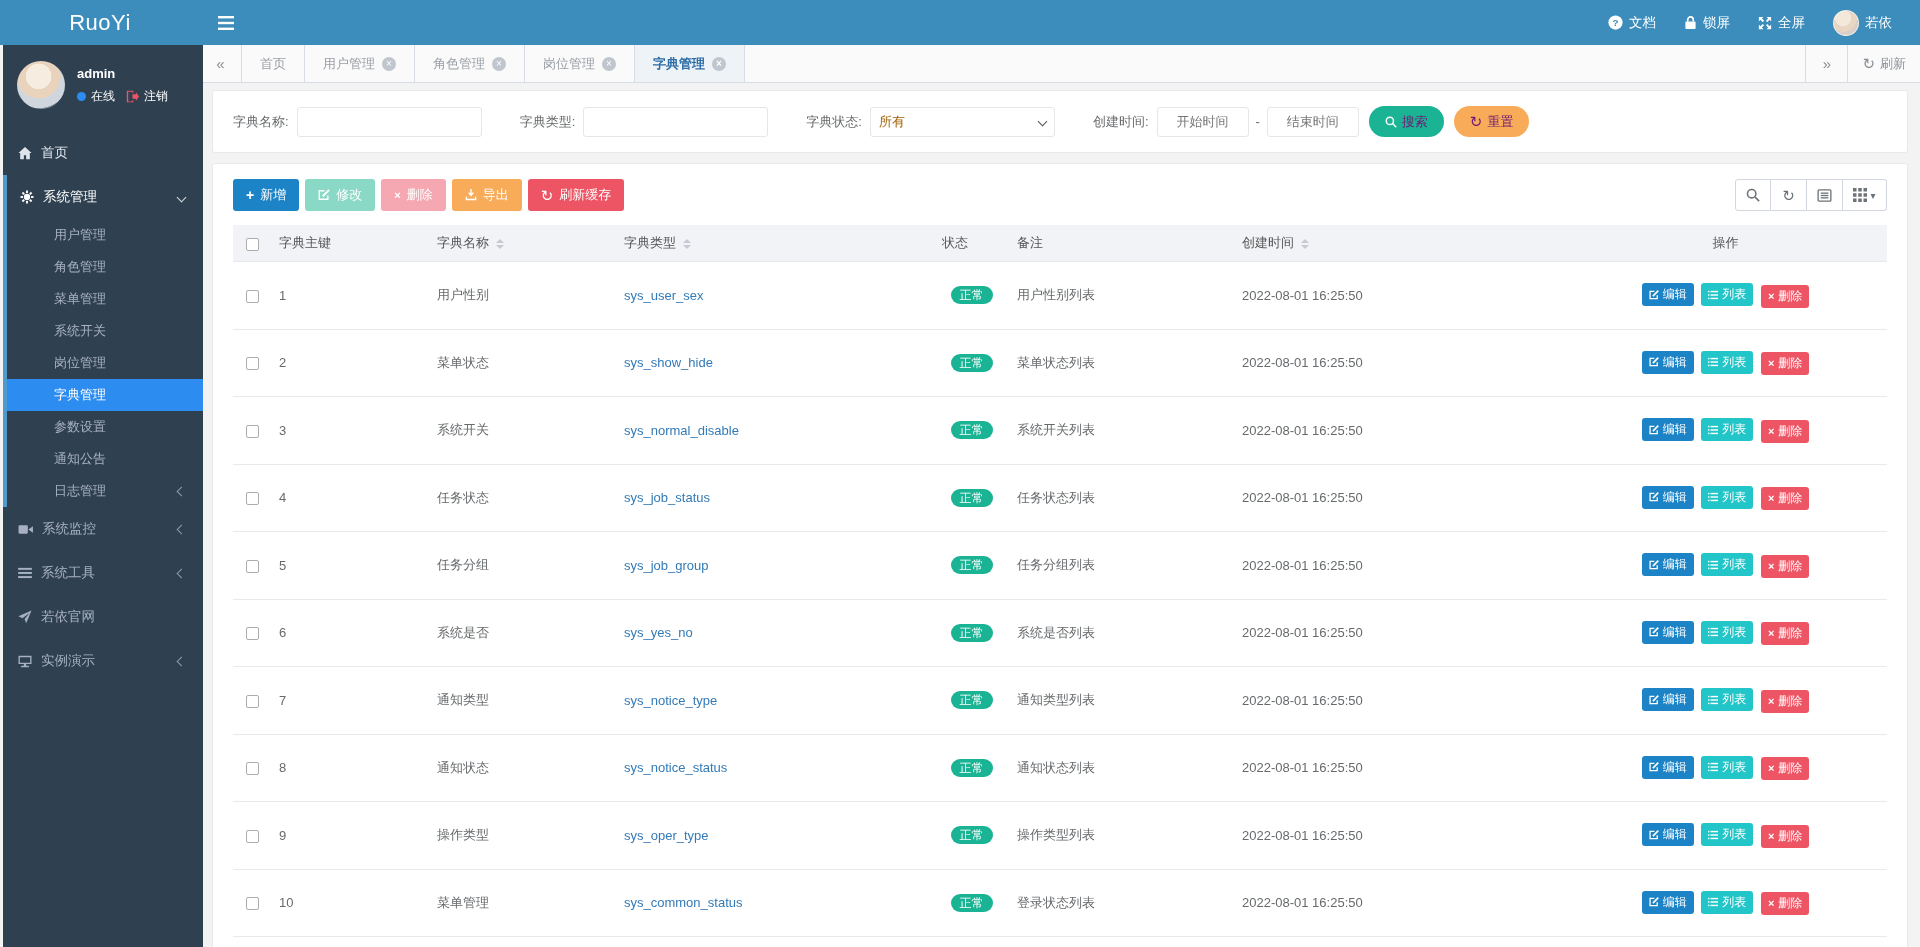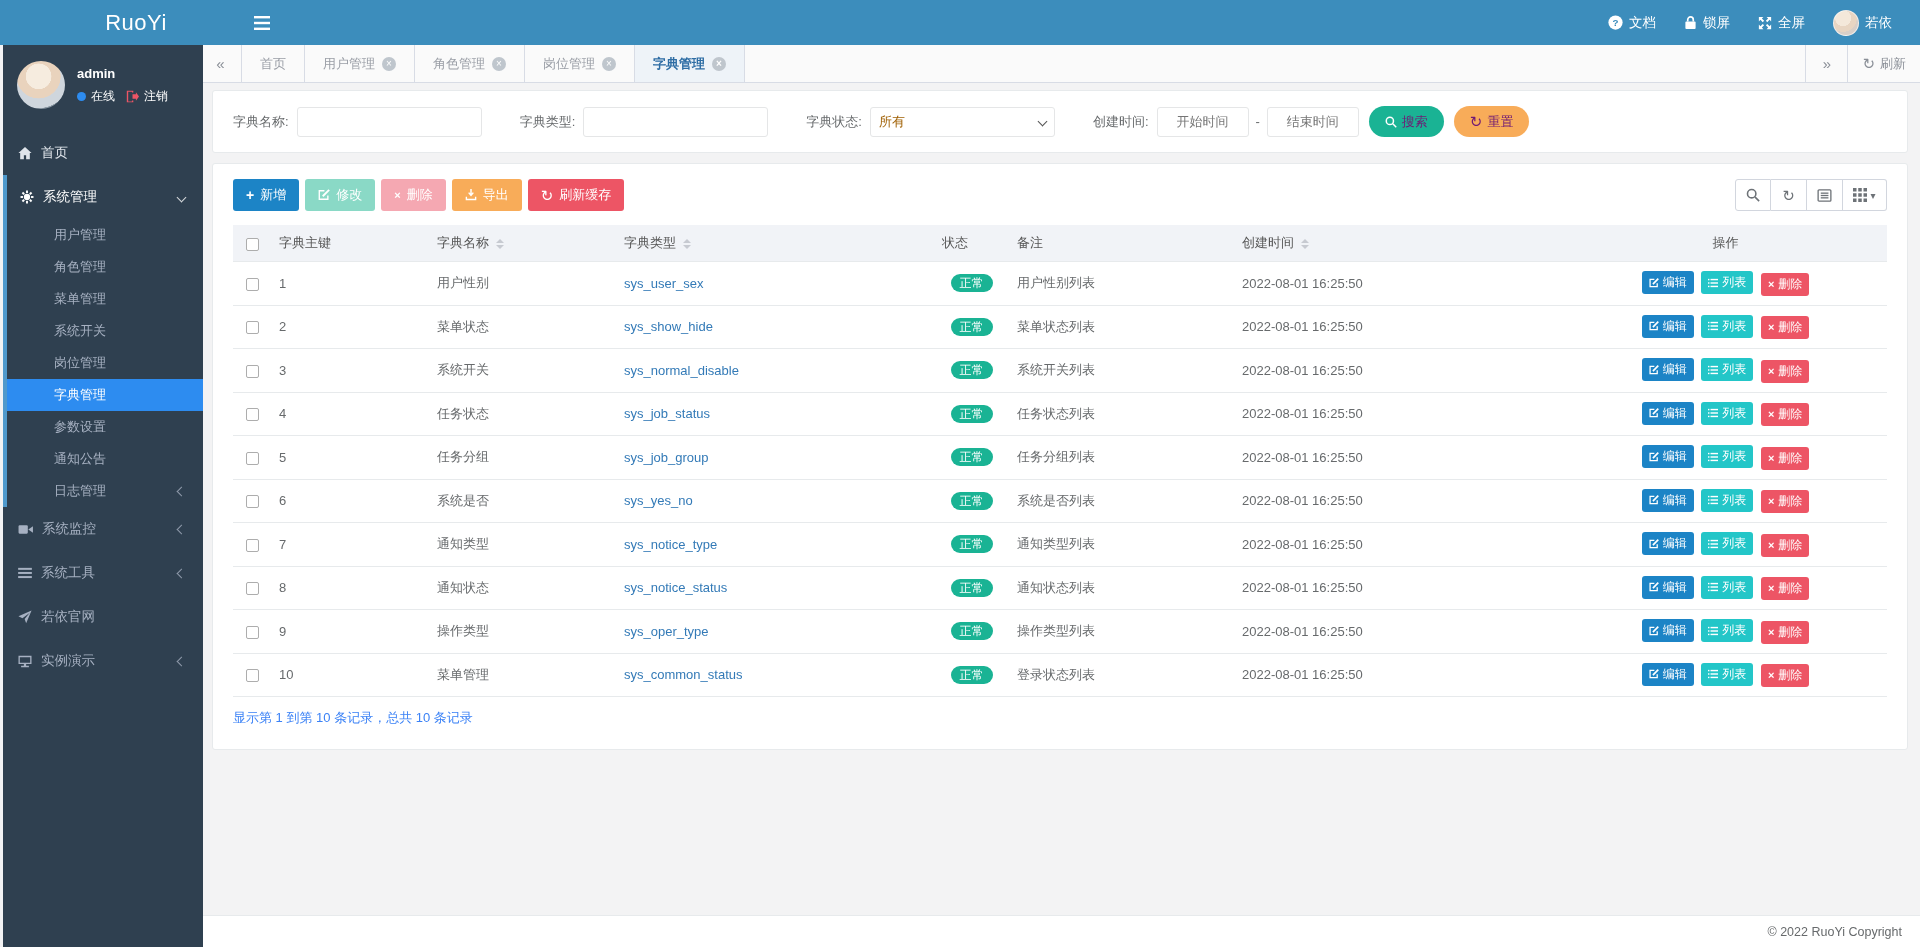--- a/index.html
+++ b/index.html
@@ -1,19 +1,19 @@
 <!DOCTYPE html>
 <html><head>
 <meta charset="utf-8">
 <style>
   * { margin:0; padding:0; box-sizing:border-box; }
   html,body { width:1920px; height:947px; overflow:hidden; font-family:"Liberation Sans","DejaVu Sans",sans-serif; font-size:13px; background:#f3f3f4; color:#676a6c; }
 
   
-  .navbar { position:fixed; top:0; left:0; right:0; height:45px; background:#3c8dbc; display:flex; align-items:stretch; z-index:30;padding-left:36px; }
+  .navbar { position:fixed; top:0; left:0; right:0; height:45px; background:#3c8dbc; display:flex; align-items:stretch; z-index:30; }
   .brand { width:200px; display:flex; align-items:center; justify-content:center; color:#fff; font-size:22px; letter-spacing:.5px; }
   .hamburger { display:flex; align-items:center; padding:0 18px; color:#fff; cursor:pointer; }
   .nav-right { margin-left:auto; display:flex; align-items:center; padding-right:14px; }
   .nav-item { display:flex; align-items:center; gap:6px; color:#fff; padding:0 14px; height:45px; cursor:pointer; font-size:13.5px; }
   .nav-item svg { display:block; }
   .nav-avatar { width:26px; height:26px; border-radius:50%; background:radial-gradient(circle at 38% 30%, #f4e8da 0 35%, #e8d5c2 36% 60%, #d9cfc8 61% 100%); border:1px solid rgba(255,255,255,.6); }
 
   
   .sidebar { position:fixed; top:45px; left:3px; bottom:0; width:200px; background:#2f4050; z-index:20; }
   .user-panel { display:flex; gap:12px; padding:16px 12px 14px 14px; align-items:center; }
@@ -83,21 +83,21 @@
   .grid th { background:#f1f3f7; border-bottom:1px solid #e7eaec; font-weight:normal; color:#555; text-align:left; padding:9px 8px; font-size:13px; }
   .grid td { border-bottom:1px solid #e7eaec; padding:9px 8px; height:39px; color:#676a6c; font-size:13px; background:#fff; }
   .grid th.c, .grid td.c { text-align:center; }
   .sort { display:inline-flex; flex-direction:column; margin-left:7px; vertical-align:middle; }
   .sort i { width:0; height:0; border-left:4px solid transparent; border-right:4px solid transparent; display:block; }
   .sort .up { border-bottom:4px solid #c7cad1; margin-bottom:2px; }
   .sort .dn { border-top:4px solid #c7cad1; }
   .cb { display:inline-block; width:13px; height:13px; border:1px solid #adadad; border-radius:2px; background:#fff; vertical-align:middle; cursor:pointer; }
   a.dlink { color:#337ab7; text-decoration:none; cursor:pointer; }
   .badge-ok { display:inline-block; background:#1ab394; color:#fff; border-radius:10px; padding:3px 9px; font-size:12px; line-height:1; }
-  .abtn { display:inline-flex; align-items:center; gap:4px; padding:3px 7px; border-radius:3px; color:#fff; font-size:12px; cursor:pointer; margin:0 2px; border:none; }
+  .abtn { display:inline-flex; align-items:center; gap:4px; padding:3px 7px; border-radius:3px; color:#fff; font-size:12px; cursor:pointer; margin:12px 2px; border:none; }
   .abtn.blue { background:#1c84c6; }
   .abtn.teal { background:#23c6c8; }
   .abtn.red { background:#ed5565; }
   .xmark { font-weight:bold; font-size:11px; line-height:1; }
   .plus { font-weight:bold; font-size:14px; line-height:1; }
 
   .summary { margin-top:12px; color:#3b82f6; font-size:13px; }
 
   .footer { flex:none; height:32px; background:#fff; border-top:1px solid #e7eaec; display:flex; align-items:center; justify-content:flex-end; padding-right:18px; color:#676a6c; font-size:12.5px; }
 </style>
@@ -750,16 +750,13 @@
       </button>
     </td>
   </tr>
 </tbody>
       </table>
 
       <div class="summary">显示第 1 到第 10 条记录，总共 10 条记录</div>
     </div>
   </div>
 
-  <div class="footer">
-    <span>© 2022 RuoYi Copyright</span>
-  </div>
 </div>
 
 </body></html>

